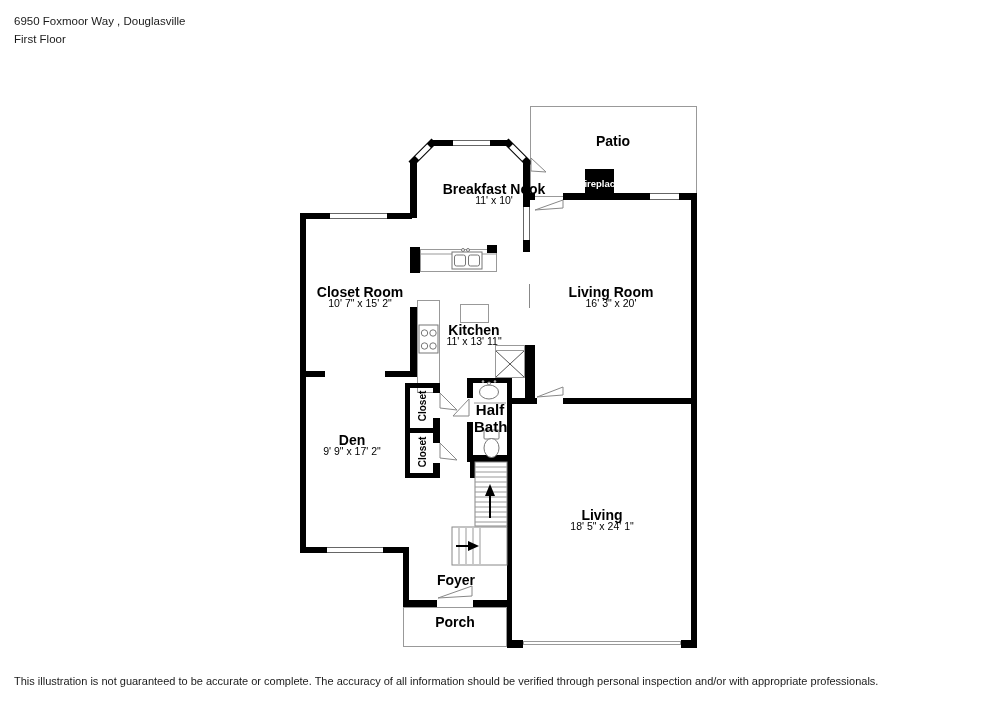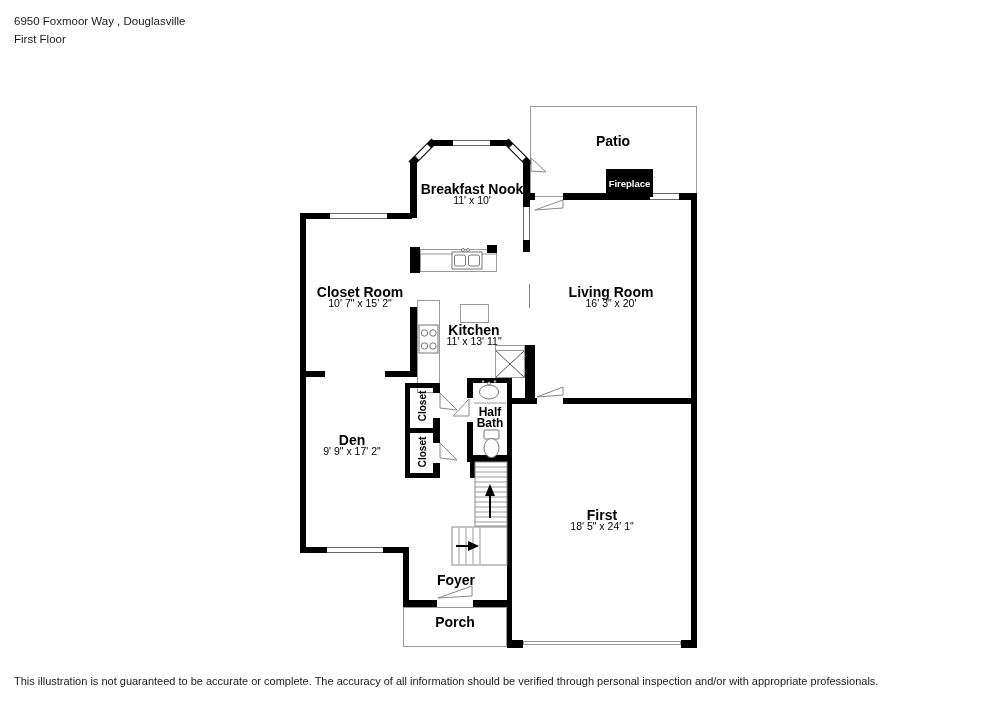--- a/index.html
+++ b/index.html
@@ -8,27 +8,27 @@
   i{display:block;}
   .w{position:absolute;background:#000;}
   .winh{position:absolute;background:#fff;border-top:1px solid #666;border-bottom:1px solid #666;box-sizing:border-box;}
   .winv{position:absolute;background:#fff;border-left:1px solid #666;border-right:1px solid #666;box-sizing:border-box;}
   .thin{position:absolute;background:#fff;border:1px solid #999;box-sizing:border-box;}
   .hdr{position:absolute;left:14px;font-size:11.5px;color:#1a1a1a;white-space:nowrap;}
   .disc{position:absolute;left:14px;font-size:11px;color:#1a1a1a;white-space:nowrap;}
   .room-label{position:absolute;text-align:center;transform:translate(-50%,-50%);white-space:nowrap;}
   .rn{font-weight:bold;font-size:14px;line-height:11px;}
   .rd{font-size:10.5px;line-height:11px;}
-  .fireplace{position:absolute;left:585px;top:169px;width:47px;height:28px;background:#000;
-             display:flex;align-items:center;justify-content:center;margin-left:21px;}
+  .fireplace{position:absolute;left:585px;top:169px;width:29px;height:28px;background:#000;
+             display:flex;align-items:center;justify-content:center;}
   .fireplace span{color:#fff;font-weight:bold;font-size:9.5px;}
   .closet-label{position:absolute;transform:translate(-50%,-50%) rotate(-90deg);
                 font-weight:bold;font-size:10px;white-space:nowrap;}
-  .hb-label{position:absolute;transform:translate(-50%,-50%);font-weight:bold;font-size:12px;
-            line-height:11px;text-align:center;width:32px;white-space:normal;}
+  .hb-label{position:absolute;transform:translate(-50%,-50%);font-weight:bold;font-size:15px;
+            line-height:17px;text-align:center;width:32px;white-space:normal;}
   svg{position:absolute;left:0;top:0;}
 </style>
 </head>
 <body>
 
 <div class="page">
 
   <div class="hdr" style="top:15px">6950 Foxmoor Way , Douglasville</div>
   <div class="hdr" style="top:33px">First Floor</div>
 
@@ -180,42 +180,42 @@
       </g>
     </svg>
 
     <div class="fireplace">
       <span>Fireplace</span>
     </div>
 
     <div class="room-label" style="left:613px;top:141px">
       <div class="rn">Patio</div>
     </div>
-    <div class="room-label" style="left:472px;top:195px">
+    <div class="room-label" style="left:494px;top:195px">
       <div class="rn">Breakfast Nook</div>
       <div class="rd">11' x 10'</div>
     </div>
     <div class="room-label" style="left:360px;top:298px">
       <div class="rn">Closet Room</div>
       <div class="rd">10' 7" x 15' 2"</div>
     </div>
     <div class="room-label" style="left:611px;top:298px">
       <div class="rn">Living Room</div>
       <div class="rd">16' 3" x 20'</div>
     </div>
     <div class="room-label" style="left:474px;top:336px">
       <div class="rn">Kitchen</div>
       <div class="rd">11' x 13' 11"</div>
     </div>
     <div class="room-label" style="left:352px;top:446px">
       <div class="rn">Den</div>
       <div class="rd">9' 9" x 17' 2"</div>
     </div>
     <div class="room-label" style="left:602px;top:521px">
-      <div class="rn">First</div>
+      <div class="rn">Living</div>
       <div class="rd">18' 5" x 24' 1"</div>
     </div>
     <div class="room-label" style="left:456px;top:580px">
       <div class="rn">Foyer</div>
     </div>
     <div class="room-label" style="left:455px;top:622px">
       <div class="rn">Porch</div>
     </div>
     <div class="closet-label" style="left:422px;top:406px">Closet</div>
     <div class="closet-label" style="left:422px;top:452px">Closet</div>

